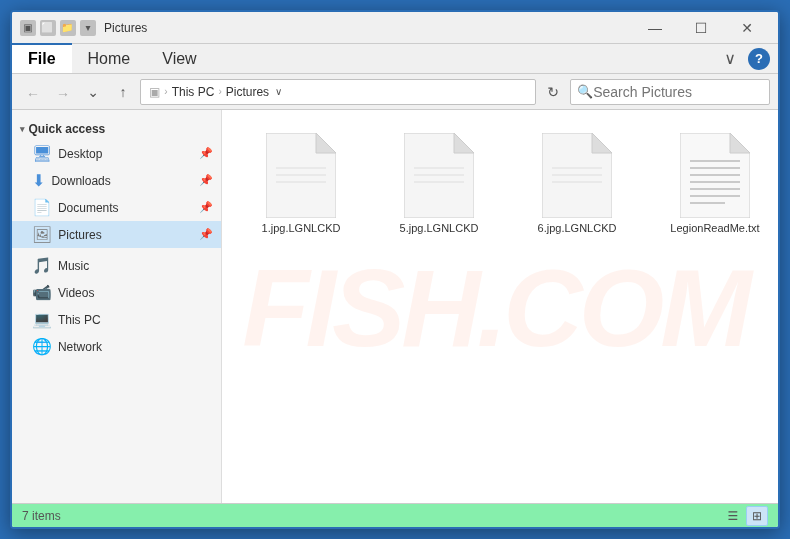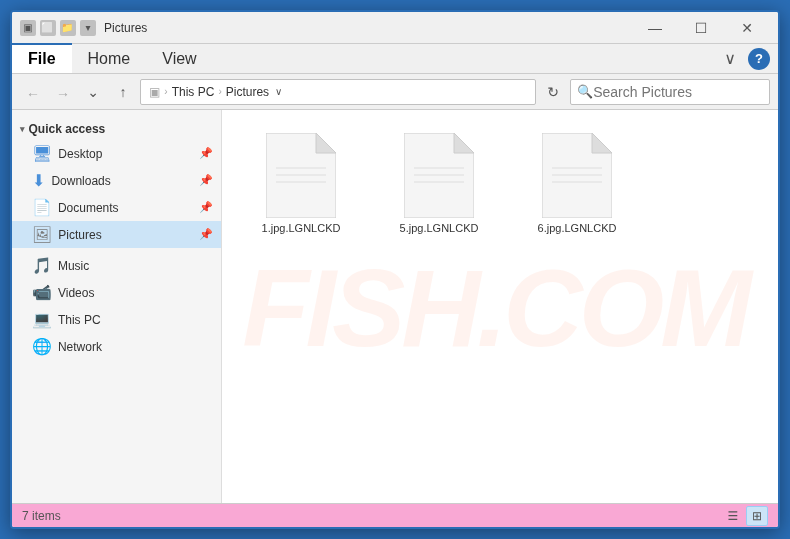--- a/index.html
+++ b/index.html
@@ -298,21 +298,21 @@
     .file-label {
       font-size: 11px;
       text-align: center;
       color: #333;
       max-width: 110px;
       word-break: break-word;
     }
     
     .status-bar {
       height: 24px;
-      background: #f9a8d4;
+      background: #86efac;
       border-top: 1px solid #ccc;
       display: flex;
       align-items: center;
       padding: 0 10px;
       font-size: 12px;
       color: #555;
     }
     .status-bar .view-btns {
       margin-left: auto;
       display: flex;
@@ -469,20 +469,36 @@
               <polygon points="0,0 50,0 70,20 70,85 0,85" fill="#f5f5f5" stroke="#ccc" stroke-width="1"></polygon>
               <polygon points="50,0 50,20 70,20" fill="#ddd" stroke="#ccc" stroke-width="1"></polygon>
               <line x1="10" y1="35" x2="60" y2="35" stroke="#ddd" stroke-width="1"></line>
               <line x1="10" y1="42" x2="60" y2="42" stroke="#ddd" stroke-width="1"></line>
               <line x1="10" y1="49" x2="60" y2="49" stroke="#ddd" stroke-width="1"></line>
             </svg>
           </div>
           <div class="file-label">6.jpg.LGNLCKD</div>
         </div>
 
+        <div class="file-item">
+          <div class="file-icon">
+            <svg viewBox="0 0 70 85" xmlns="http://www.w3.org/2000/svg">
+              <polygon points="0,0 50,0 70,20 70,85 0,85" fill="#f8f8f8" stroke="#ccc" stroke-width="1"></polygon>
+              <polygon points="50,0 50,20 70,20" fill="#ddd" stroke="#ccc" stroke-width="1"></polygon>
+              <line x1="10" y1="28" x2="60" y2="28" stroke="#bbb" stroke-width="1.5"></line>
+              <line x1="10" y1="35" x2="60" y2="35" stroke="#bbb" stroke-width="1.5"></line>
+              <line x1="10" y1="42" x2="60" y2="42" stroke="#bbb" stroke-width="1.5"></line>
+              <line x1="10" y1="49" x2="60" y2="49" stroke="#bbb" stroke-width="1.5"></line>
+              <line x1="10" y1="56" x2="60" y2="56" stroke="#bbb" stroke-width="1.5"></line>
+              <line x1="10" y1="63" x2="60" y2="63" stroke="#bbb" stroke-width="1.5"></line>
+              <line x1="10" y1="70" x2="45" y2="70" stroke="#bbb" stroke-width="1.5"></line>
+            </svg>
+          </div>
+          <div class="file-label">LegionReadMe.txt</div>
+        </div>
 
       </div>
     </div>
   </div>
 
   <div class="status-bar">
     <span>7 items</span>
     <div class="view-btns">
       <button class="view-btn">☰</button>
       <button class="view-btn active">⊞</button>

